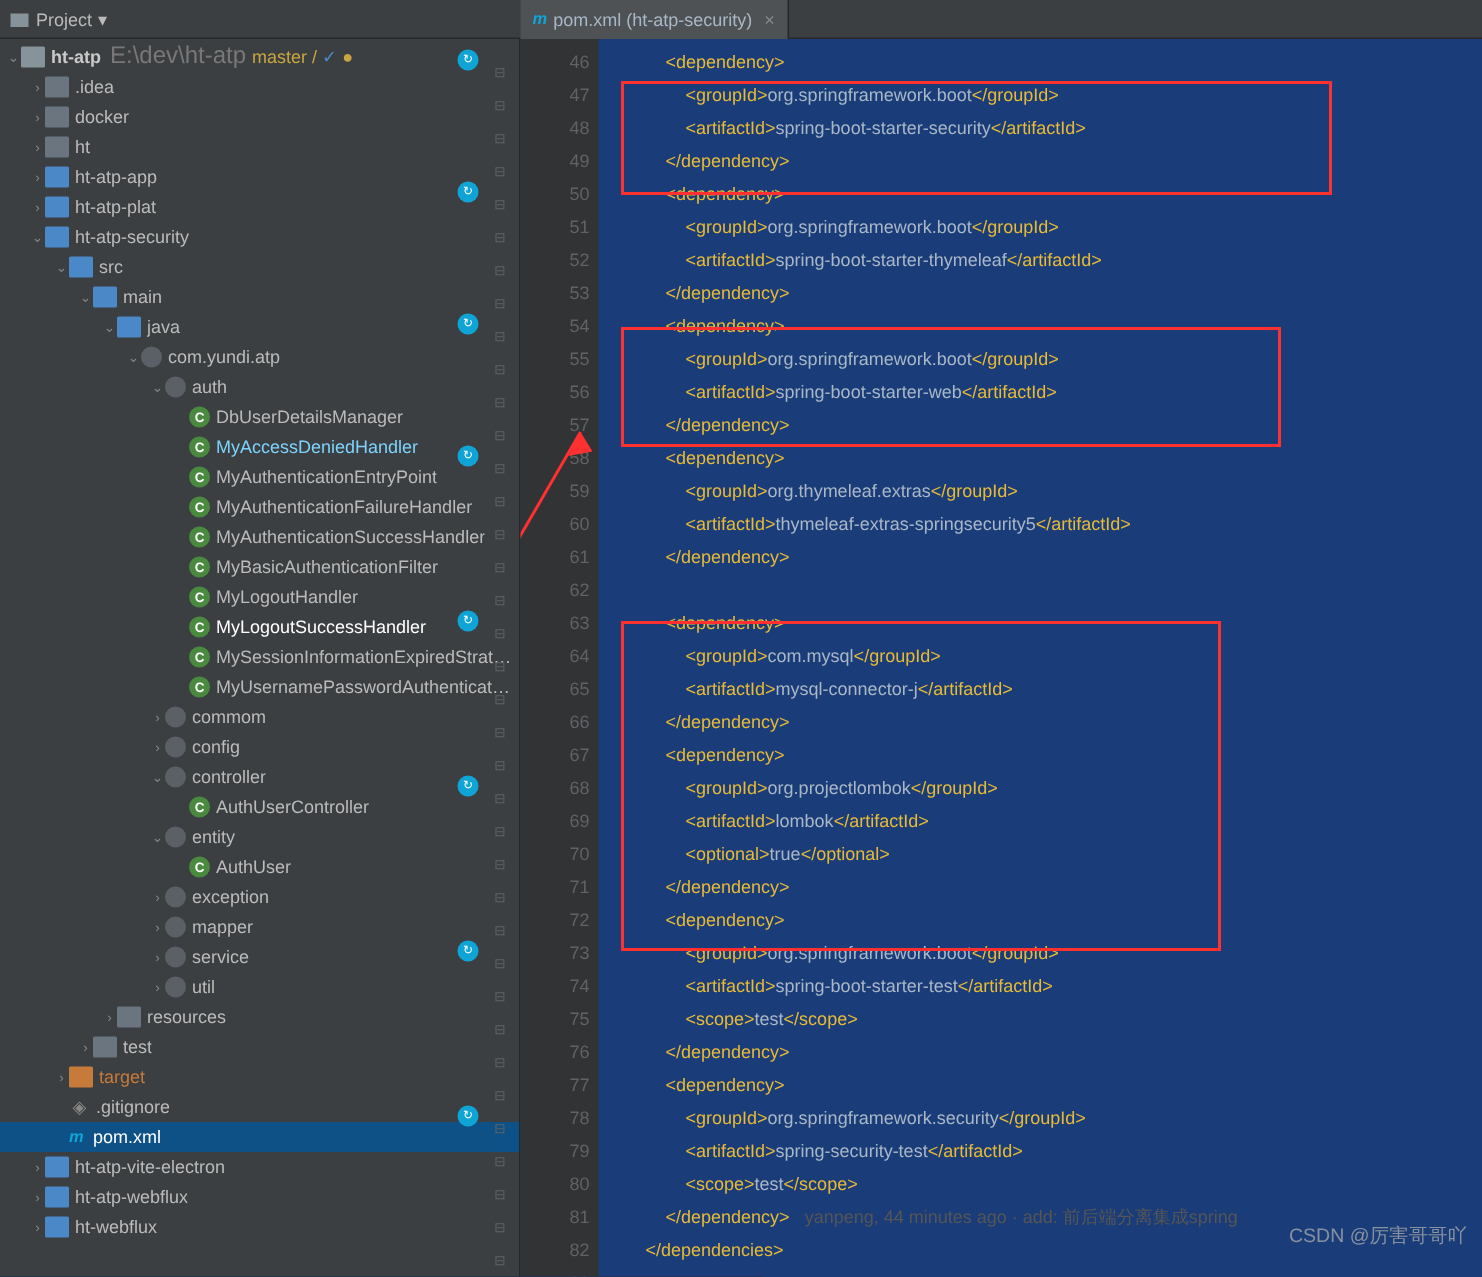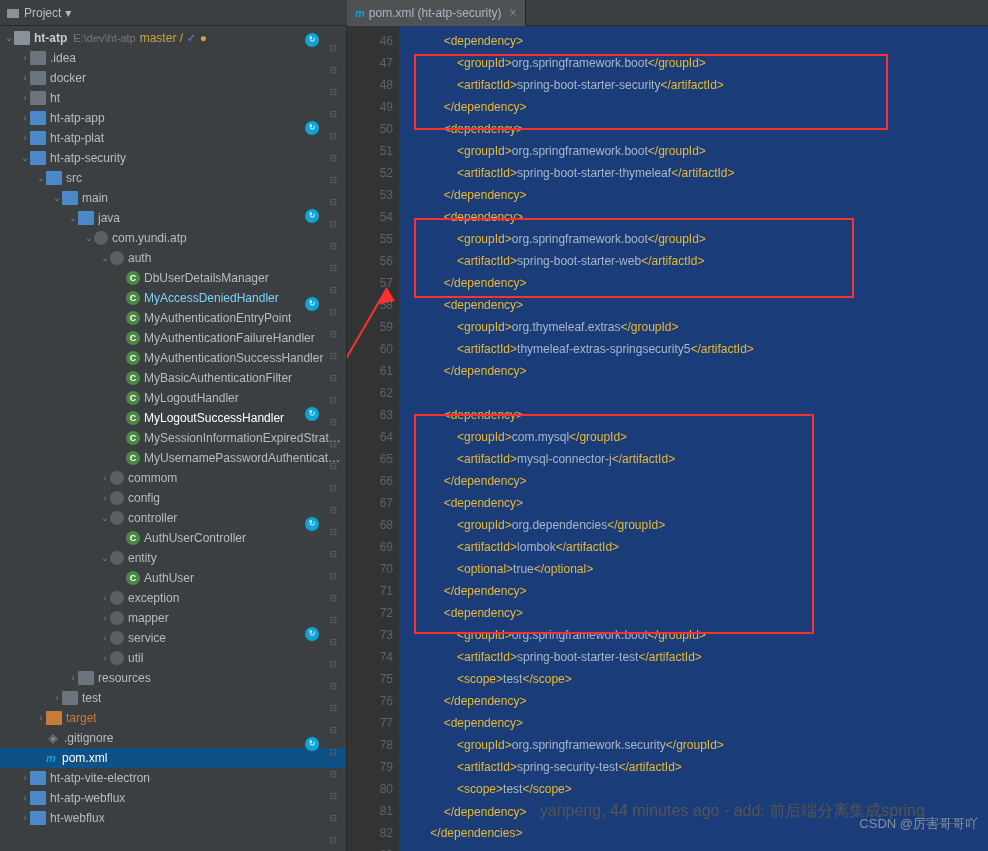--- a/index.html
+++ b/index.html
@@ -20,34 +20,34 @@
 .ico-folder{width:16px;height:14px;background:#87939a;border-radius:1px;margin-right:4px;flex-shrink:0}
 .ico-folder.dark{background:#6a7580}
 .ico-folder.blue{background:#4a88c7}
 .ico-folder.orange{background:#c77b3a}
 .ico-pkg{width:14px;height:14px;border-radius:50%;background:#5a6066;margin-right:4px;flex-shrink:0}
 .ico-cls{width:14px;height:14px;border-radius:50%;background:#4a8a3f;color:#fff;font-size:9px;display:flex;align-items:center;justify-content:center;font-weight:bold;margin-right:4px;flex-shrink:0}
 .ico-m{width:12px;height:14px;color:#0ea5d6;font-weight:bold;font-style:italic;font-size:11px;margin-right:4px;flex-shrink:0;display:flex;align-items:center}
 .ico-git{width:14px;height:14px;margin-right:4px;flex-shrink:0;display:flex;align-items:center;justify-content:center;color:#888}
 .ico-app{width:14px;height:14px;border-radius:50%;background:#6db33f;margin-right:4px;flex-shrink:0}
 .label{overflow:hidden;text-overflow:ellipsis}
-.muted{color:#787878;margin-left:6px;font-size:11px}
+.muted{color:#787878;margin-left:6px;font-size:16px}
 .branch{color:#c9a63f;margin-left:4px}
 .editor{flex:1;display:flex;background:#1a3d7a;position:relative}
 .gutter{width:52px;background:#313335;color:#606366;text-align:right;padding:4px 6px 0 0;font-family:Consolas,monospace;font-size:12px}
 .gutter .ln{height:22px;line-height:22px;position:relative}
 .gut-ico{position:absolute;left:-42px;top:3px;width:14px;height:14px;border-radius:50%;background:#0ea5d6;display:flex;align-items:center;justify-content:center;font-size:8px;color:#fff}
 .gut-col{position:absolute;left:-18px;top:7px;width:8px;height:8px;color:#606366;font-size:9px}
 .code{flex:1;padding:4px 0 0 18px;font-family:Consolas,monospace;font-size:13px;position:relative}
 .code .cl{height:22px;line-height:22px;white-space:pre}
 .tag{color:#e8ba36}
 .txt{color:#a9b7c6}
 .box{position:absolute;border:2px solid #ff3030;pointer-events:none}
 .watermark{position:absolute;right:10px;bottom:18px;color:#9aa0a6;font-size:13px;opacity:.85}
-.blame{color:#555;font-size:16px}
+.blame{color:#555;font-size:12px}
 </style>
 </head>
 <body>
 
 <div class="top-bar">
   <span class="proj">
     <svg width="14" height="14" viewBox="0 0 14 14">
         <rect x="1" y="3" width="12" height="9" fill="#87939a"></rect>
       </svg>
     <span>Project</span>
@@ -332,21 +332,21 @@
         <div class="cl">        <span class="tag">&lt;dependency&gt;</span></div>
         <div class="cl">            <span class="tag">&lt;groupId&gt;</span><span class="txt">org.thymeleaf.extras</span><span class="tag">&lt;/groupId&gt;</span></div>
         <div class="cl">            <span class="tag">&lt;artifactId&gt;</span><span class="txt">thymeleaf-extras-springsecurity5</span><span class="tag">&lt;/artifactId&gt;</span></div>
         <div class="cl">        <span class="tag">&lt;/dependency&gt;</span></div>
         <div class="cl"></div>
         <div class="cl">        <span class="tag">&lt;dependency&gt;</span></div>
         <div class="cl">            <span class="tag">&lt;groupId&gt;</span><span class="txt">com.mysql</span><span class="tag">&lt;/groupId&gt;</span></div>
         <div class="cl">            <span class="tag">&lt;artifactId&gt;</span><span class="txt">mysql-connector-j</span><span class="tag">&lt;/artifactId&gt;</span></div>
         <div class="cl">        <span class="tag">&lt;/dependency&gt;</span></div>
         <div class="cl">        <span class="tag">&lt;dependency&gt;</span></div>
-        <div class="cl">            <span class="tag">&lt;groupId&gt;</span><span class="txt">org.dependencies</span><span class="tag">&lt;/groupId&gt;</span></div>
+        <div class="cl">            <span class="tag">&lt;groupId&gt;</span><span class="txt">org.projectlombok</span><span class="tag">&lt;/groupId&gt;</span></div>
         <div class="cl">            <span class="tag">&lt;artifactId&gt;</span><span class="txt">lombok</span><span class="tag">&lt;/artifactId&gt;</span></div>
         <div class="cl">            <span class="tag">&lt;optional&gt;</span><span class="txt">true</span><span class="tag">&lt;/optional&gt;</span></div>
         <div class="cl">        <span class="tag">&lt;/dependency&gt;</span></div>
         <div class="cl">        <span class="tag">&lt;dependency&gt;</span></div>
         <div class="cl">            <span class="tag">&lt;groupId&gt;</span><span class="txt">org.springframework.boot</span><span class="tag">&lt;/groupId&gt;</span></div>
         <div class="cl">            <span class="tag">&lt;artifactId&gt;</span><span class="txt">spring-boot-starter-test</span><span class="tag">&lt;/artifactId&gt;</span></div>
         <div class="cl">            <span class="tag">&lt;scope&gt;</span><span class="txt">test</span><span class="tag">&lt;/scope&gt;</span></div>
         <div class="cl">        <span class="tag">&lt;/dependency&gt;</span></div>
         <div class="cl">        <span class="tag">&lt;dependency&gt;</span></div>
         <div class="cl">            <span class="tag">&lt;groupId&gt;</span><span class="txt">org.springframework.security</span><span class="tag">&lt;/groupId&gt;</span></div>

